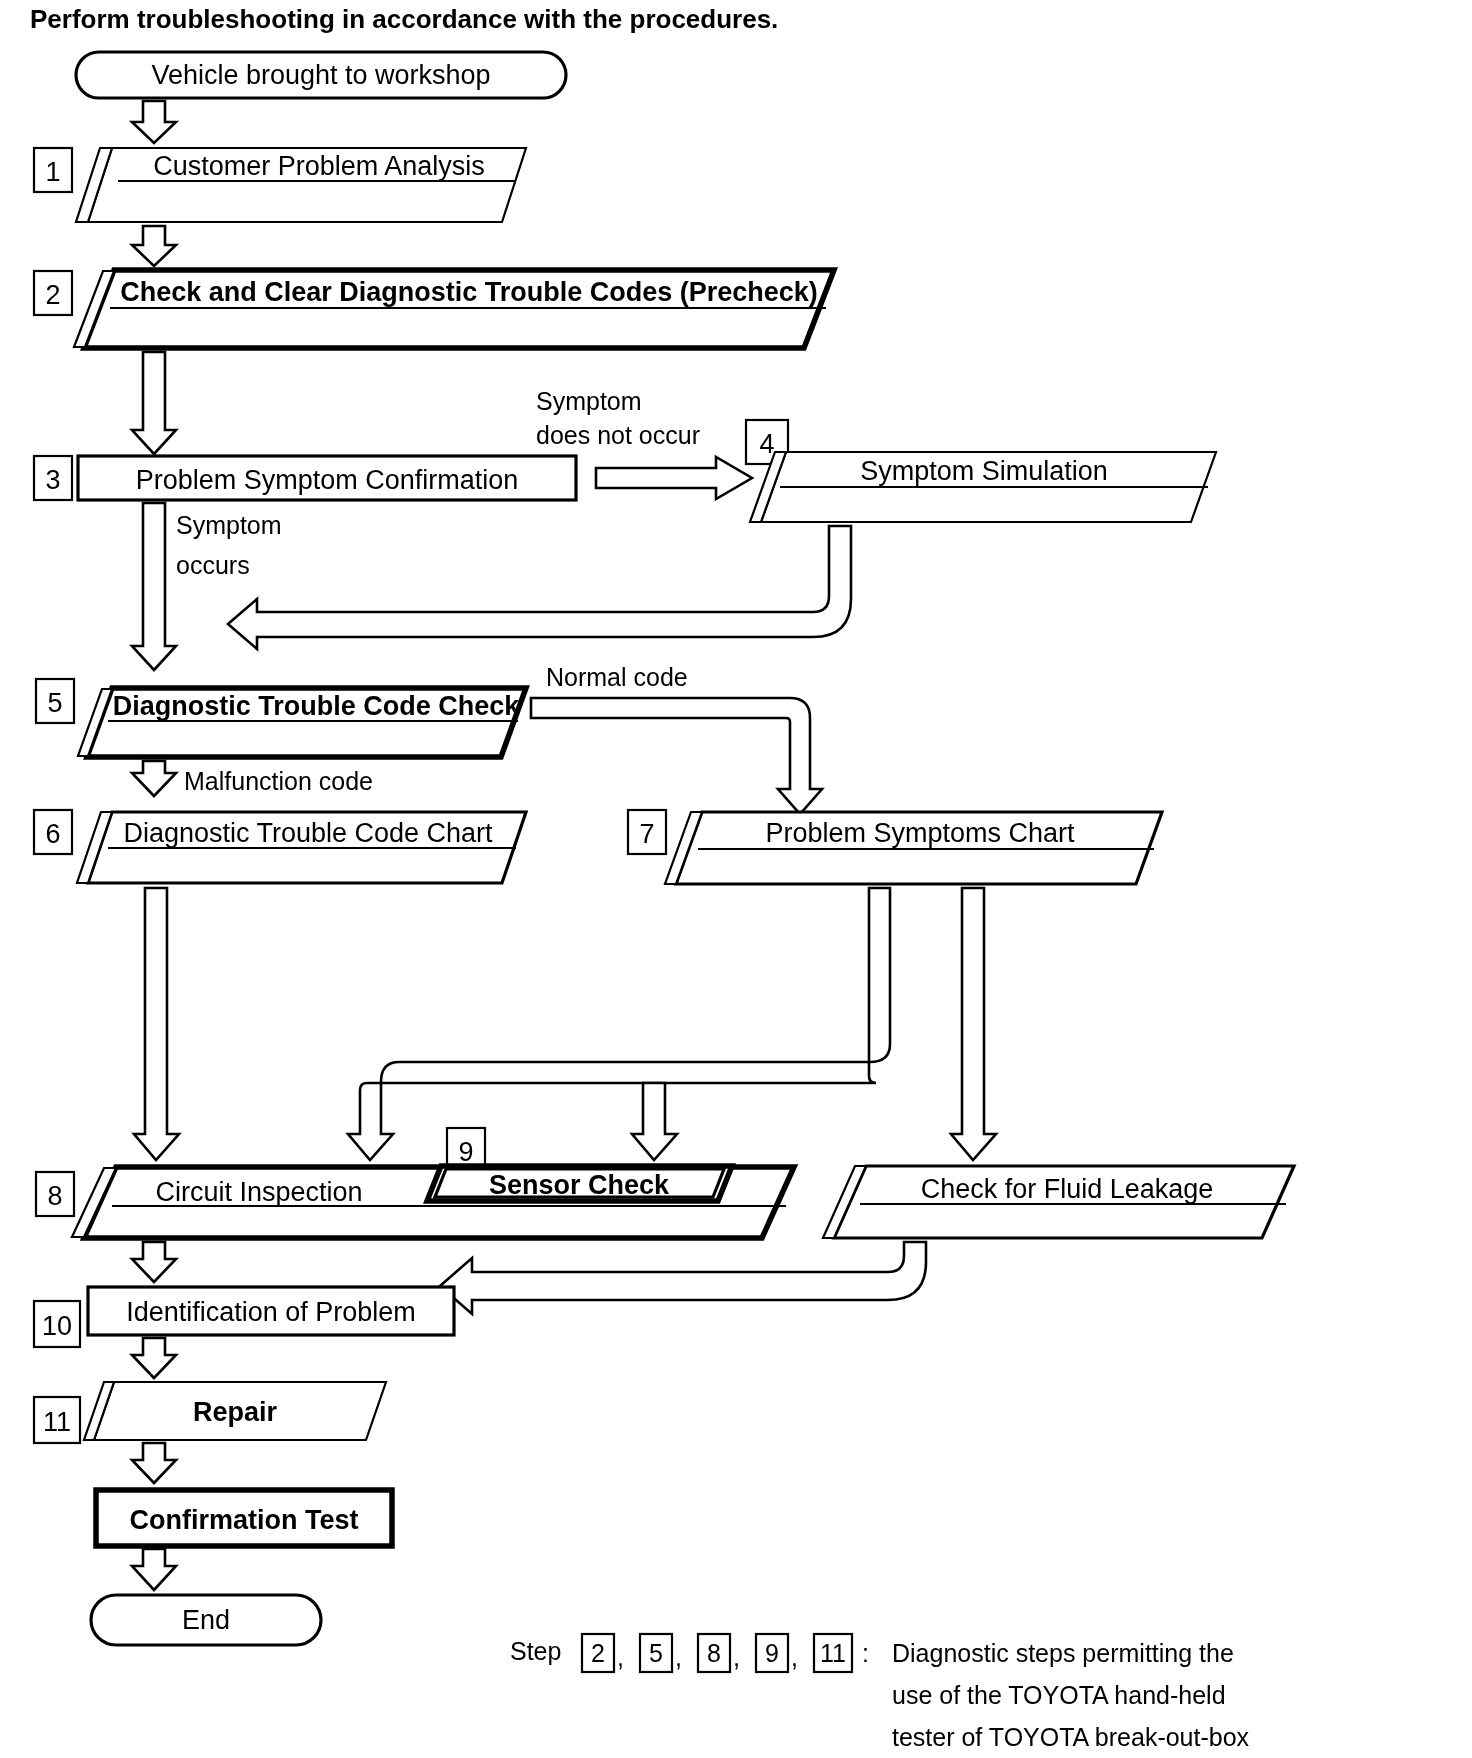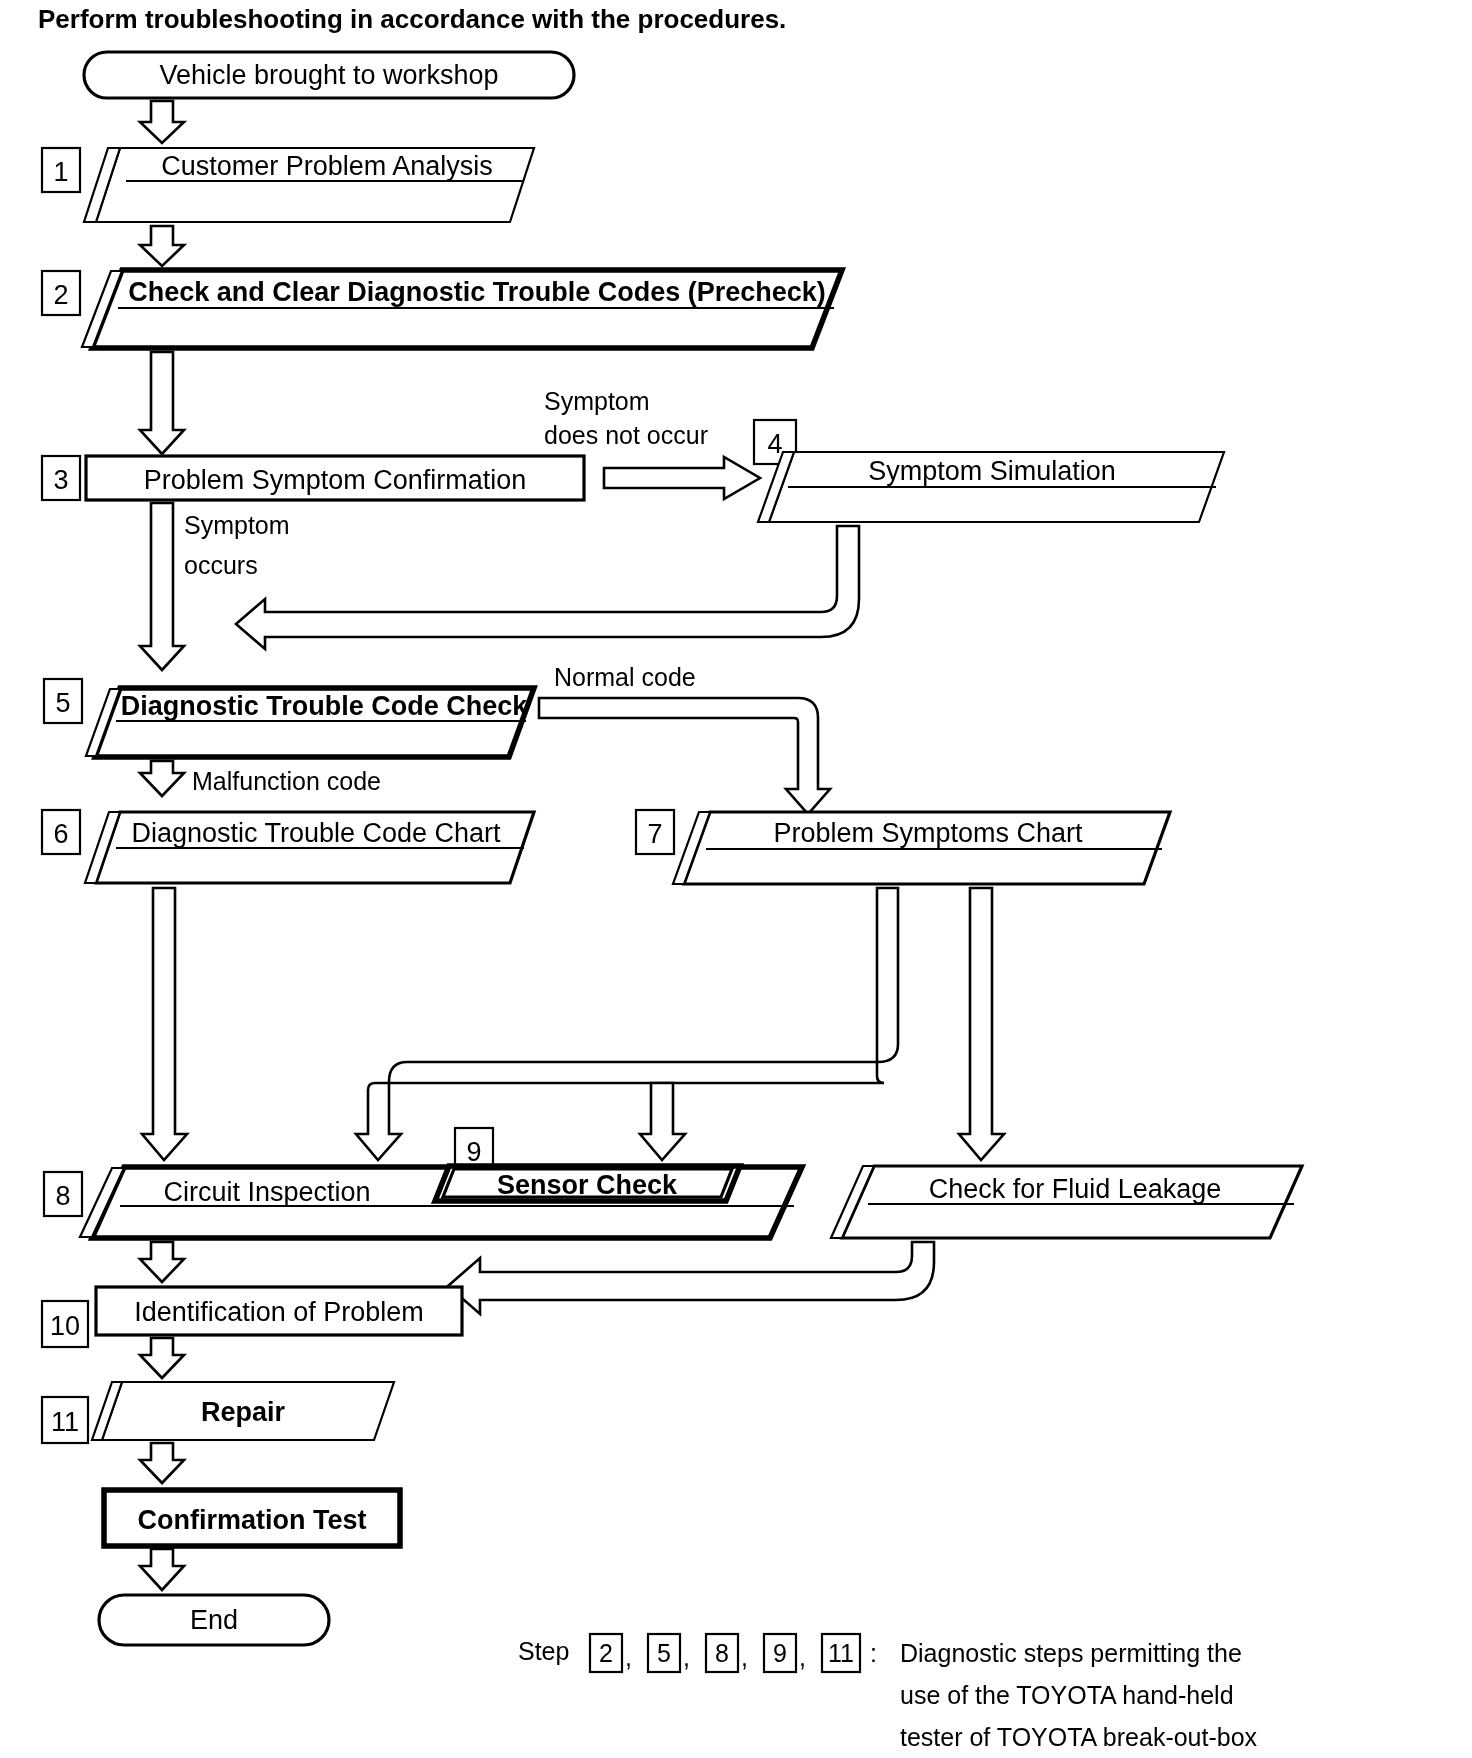--- a/index.html
+++ b/index.html
@@ -10,21 +10,21 @@
   body {
     width: 1472px;
     height: 1758px;
     font-family: "Liberation Sans", sans-serif;
     color: #000000;
     position: relative;
     overflow: hidden;
   }
   #chart-root {
     position: absolute;
-    top: 0; left: 12px;
+    top: 0; left: 4px;
     width: 1176px;
     height: 1758px;
   }
   svg { display: block; }
   text { font-family: "Liberation Sans", sans-serif; fill: #000; }
   .t-intro   { font-size: 26px; font-weight: 700; }
   .t-node    { font-size: 27px; font-weight: 400; }
   .t-node-b  { font-size: 27px; font-weight: 700; }
   .t-term    { font-size: 27px; font-weight: 400; }
   .t-edge    { font-size: 25px; font-weight: 400; }

